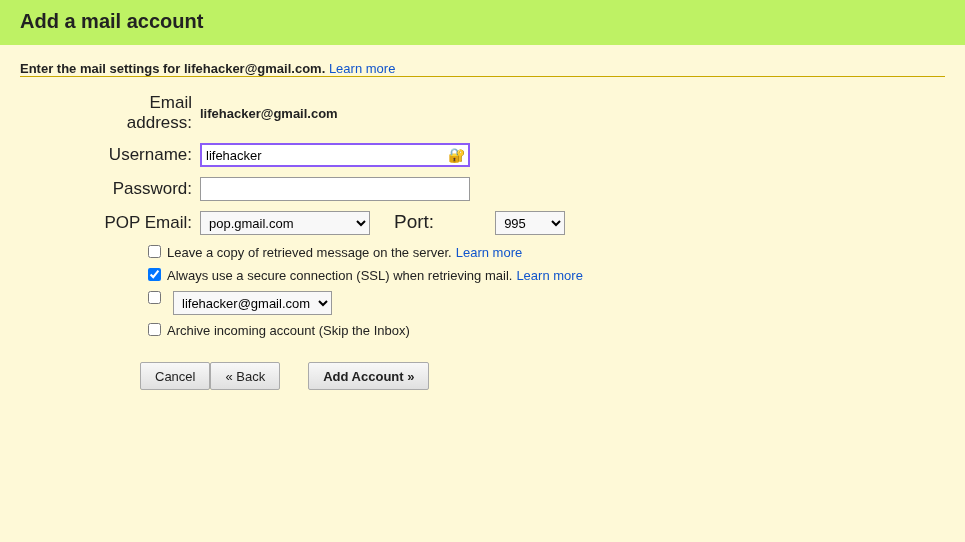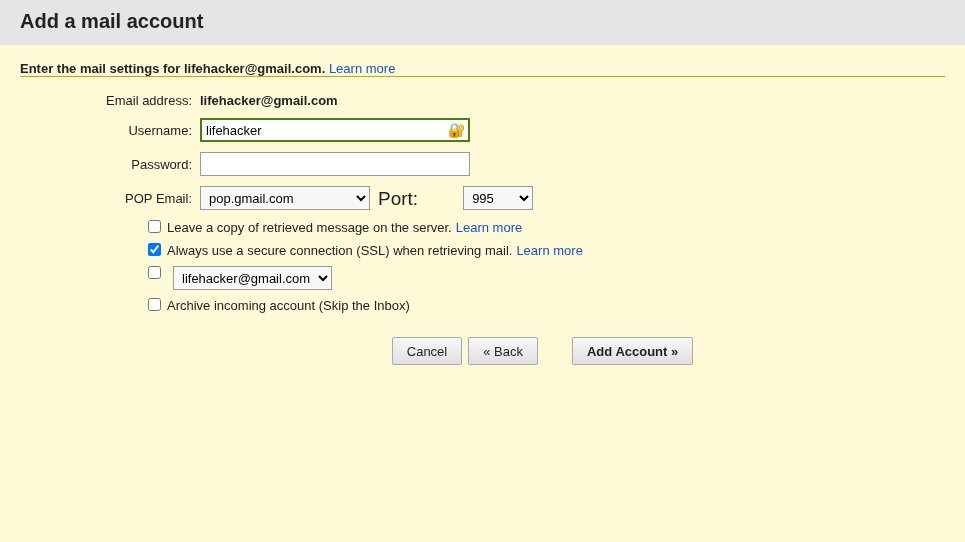--- a/index.html
+++ b/index.html
@@ -20,21 +20,21 @@
 
     .page-wrapper {
       width: 965px;
       height: 542px;
       background-color: #fef9d7;
       display: flex;
       flex-direction: column;
     }
 
     .header {
-      background-color: #e5e5e5;
+      background-color: #bef264;
       padding: 10px 20px 12px 20px;
     }
 
     .header h1 {
       font-size: 20px;
       font-weight: bold;
       color: #222;
     }
 
     .content {
@@ -68,34 +68,34 @@
     .form-row {
       display: flex;
       align-items: center;
       margin-bottom: 10px;
     }
 
     .form-label {
       width: 120px;
       text-align: right;
       padding-right: 8px;
-      font-size: 13px;
+      font-size: 17px;
       color: #222;
       flex-shrink: 0;
     }
 
     .email-value {
       font-weight: bold;
       font-size: 13px;
     }
 
     .text-input {
       width: 270px;
       height: 24px;
-      border: 2px solid #4d7c0f;
+      border: 2px solid #8b5cf6;
       padding: 2px 24px 2px 4px;
       font-size: 13px;
       background: #fff;
       outline: none;
       position: relative;
     }
 
     .text-input-plain {
       width: 270px;
       height: 24px;
@@ -140,22 +140,22 @@
       border: 1px solid #999;
       background: #f8f8f8;
       font-size: 13px;
       padding: 0 4px;
       appearance: auto;
       margin-left: 37px;
     }
 
     .pop-row {
       display: flex;
-      align-items: flex-end;
-      gap: 8px;
+      align-items: flex-start;
+      gap: 24px;
     }
 
     .port-label {
       font-size: 19px;
     }
 
     .options-area {
       margin-left: 128px;
       margin-top: 4px;
     }
@@ -185,24 +185,22 @@
       background: #f8f8f8;
       font-size: 13px;
       padding: 0 4px;
       appearance: auto;
       margin-left: 6px;
     }
 
     .button-row {
       display: flex;
       align-items: center;
-      gap: 6px;
       margin-top: 24px;
       margin-left: 120px;
-      justify-content: center;
     }
 
     .btn {
       height: 28px;
       padding: 0 14px;
       font-size: 13px;
       border: 1px solid #aaa;
       background: linear-gradient(to bottom, #f8f8f8, #e0e0e0);
       cursor: pointer;
       color: #222;

